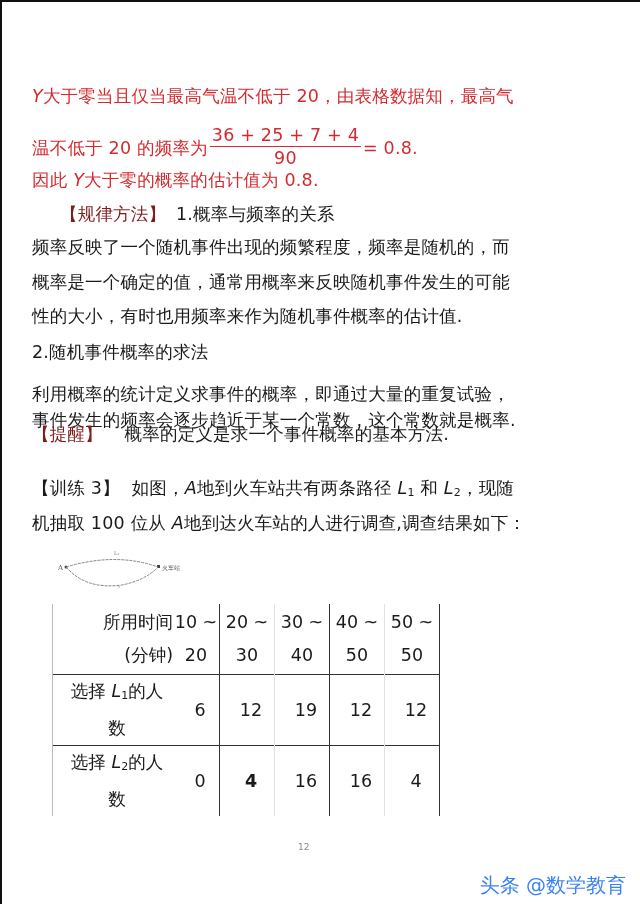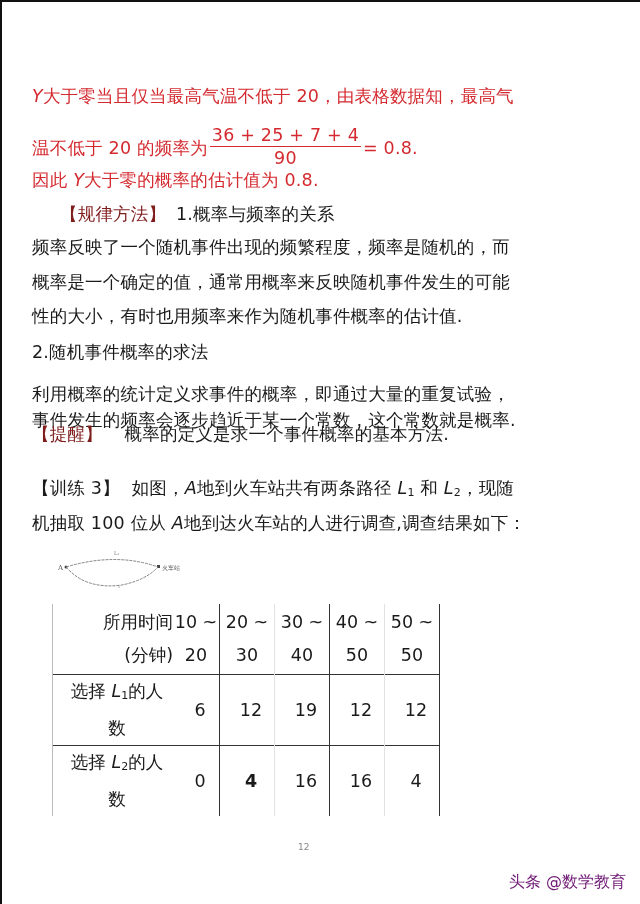--- a/index.html
+++ b/index.html
@@ -36,21 +36,21 @@
   table.data-table td.thick-left { border-left: 1.5px solid #333; margin-top: 19px; }
   table.data-table td.first { border-left: 1px solid #bbb; }
   table.data-table td.last-edge { border-right: 1.5px solid #333; }
   table.data-table tr.row-sep td { border-top: 1.5px solid #333; padding-left: 8px; }
   .cell-2line { line-height: 33px; }
   .hdr-label { width: 120px; }
   .hdr-col { width: 54px; }
   .bold-num { font-weight: bold; }
 
   .page-number { position: absolute; left: 298px; top: 842px; font-size: 9px; color: #888; }
-  .watermark { position: absolute; right: 14px; top: 872px; font-size: 16px; color: #701a75;
+  .watermark { position: absolute; right: 14px; top: 872px; font-size: 20px; color: #3b82f6;
     text-shadow: 0 0 2px #fff, 0 0 1px #fff; }
 </style>
 </head>
 <body>
 
 <div class="page-border-left"></div>
 <div class="page-border-top"></div>
 
 <div class="line red" style="top:84px;">
   <span class="ital">Y</span><span>大于零当且仅当最高气温不低于 20，由表格数据知，最高气</span>

